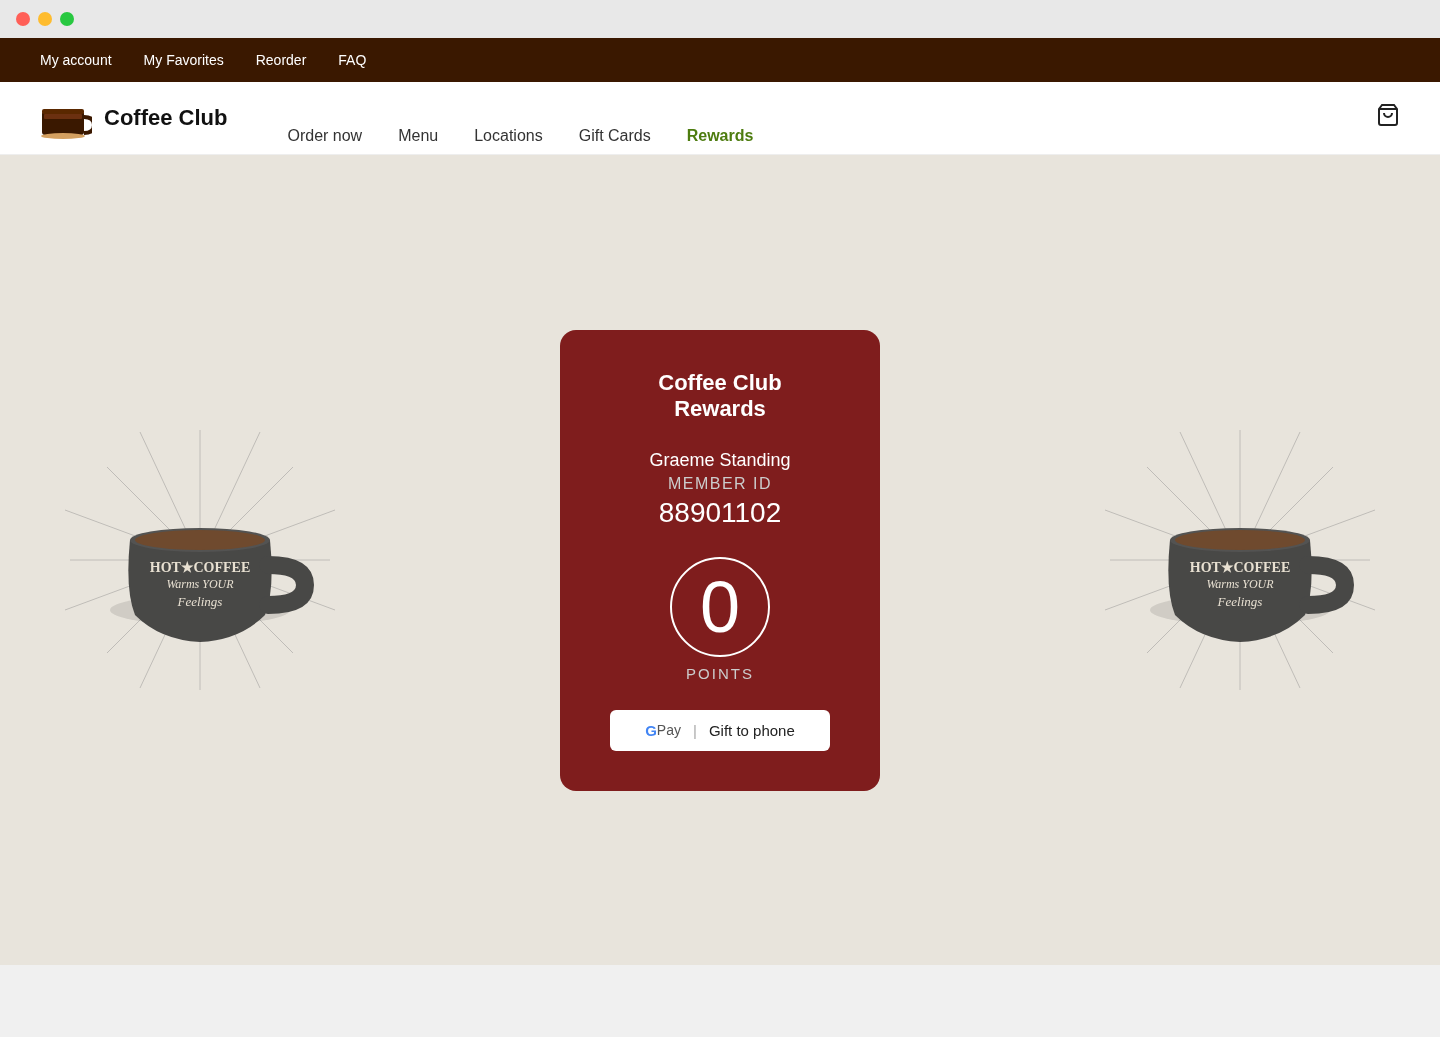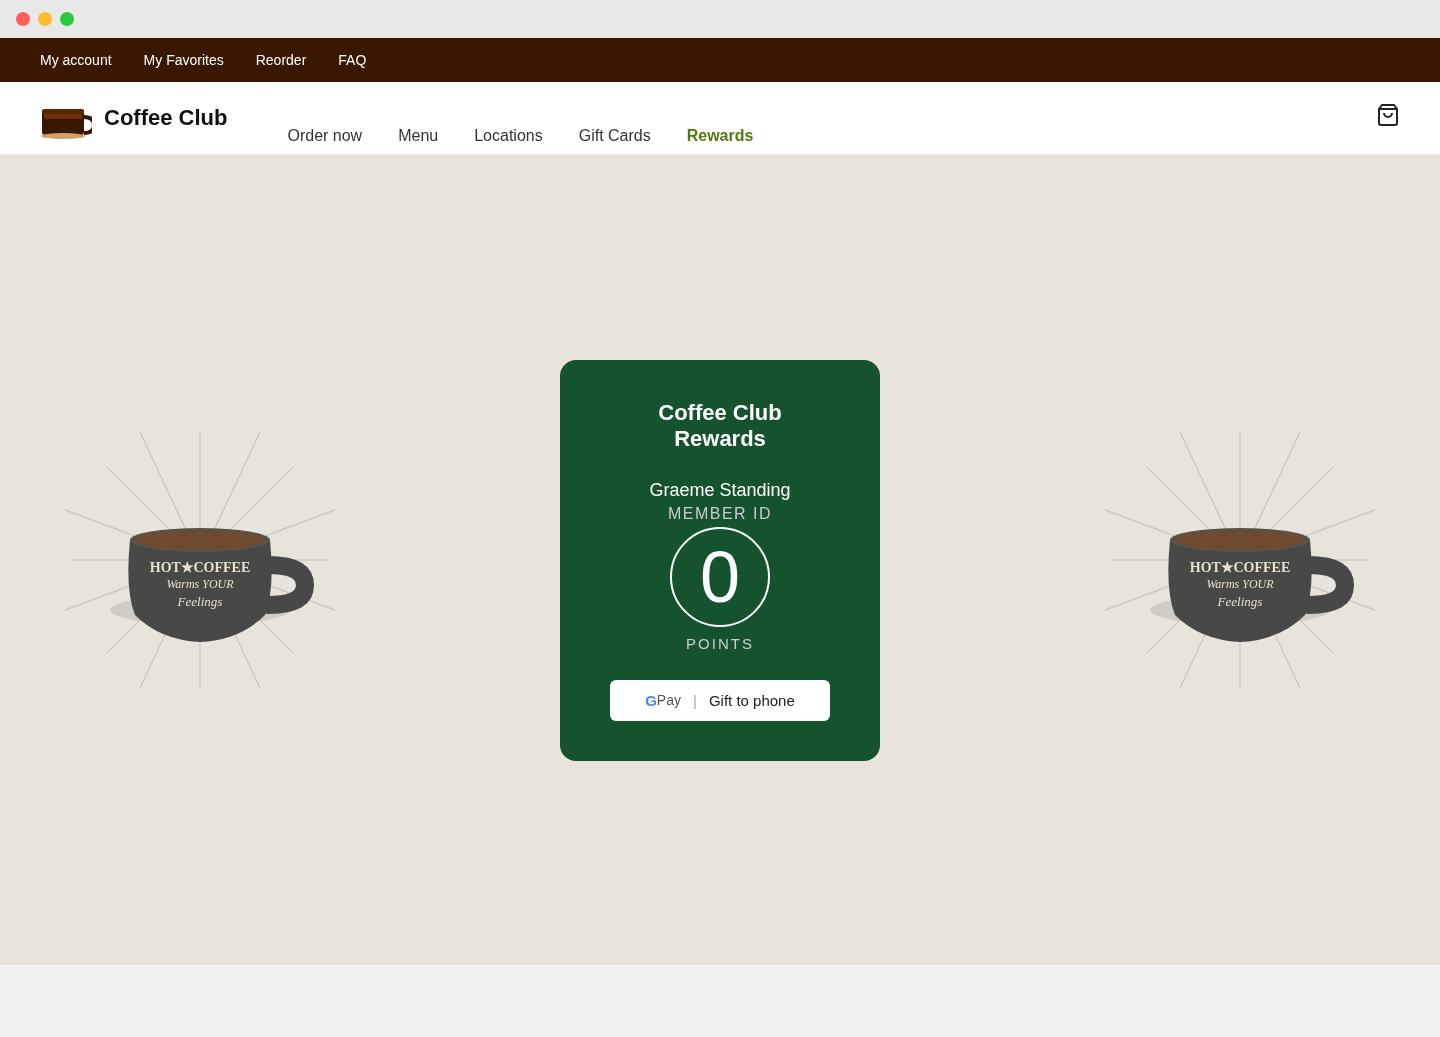--- a/index.html
+++ b/index.html
@@ -112,21 +112,21 @@
     }
     .deco-cup-right {
       right: 40px;
       top: 50%;
       transform: translateY(-50%);
       width: 320px;
     }
 
     
     .rewards-card {
-      background: #14532d;
+      background: #7f1d1d;
       color: #fff;
       border-radius: 16px;
       padding: 40px 50px;
       width: 320px;
       text-align: center;
       z-index: 10;
       position: relative;
     }
     .card-title {
       font-size: 22px;
@@ -286,20 +286,21 @@
     <text x="160" y="162" text-anchor="middle" fill="#e8e0d0" font-size="14" font-weight="bold" font-family="Georgia, serif">HOT★COFFEE</text>
     <text x="160" y="178" text-anchor="middle" fill="#e8e0d0" font-size="12" font-style="italic" font-family="Georgia, serif">Warms YOUR</text>
     <text x="160" y="196" text-anchor="middle" fill="#e8e0d0" font-size="13" font-style="italic" font-family="Georgia, serif">Feelings</text>
   </svg>
 
   <div class="rewards-card">
     <div class="card-title">Coffee Club Rewards</div>
 
     <div class="member-name">Graeme Standing</div>
     <div class="member-id-label">MEMBER ID</div>
+    <div class="member-id-value">88901102</div>
 
     <div class="points-value">0</div>
     <div class="points-label">POINTS</div>
 
     <button class="save-phone-btn">
       <span class="gpay-g">
         <span class="g-blue">G</span>
           <span style="color:#555; font-weight:400; font-size:14px;"> Pay</span>
       </span>
       <span class="divider-v">|</span>

